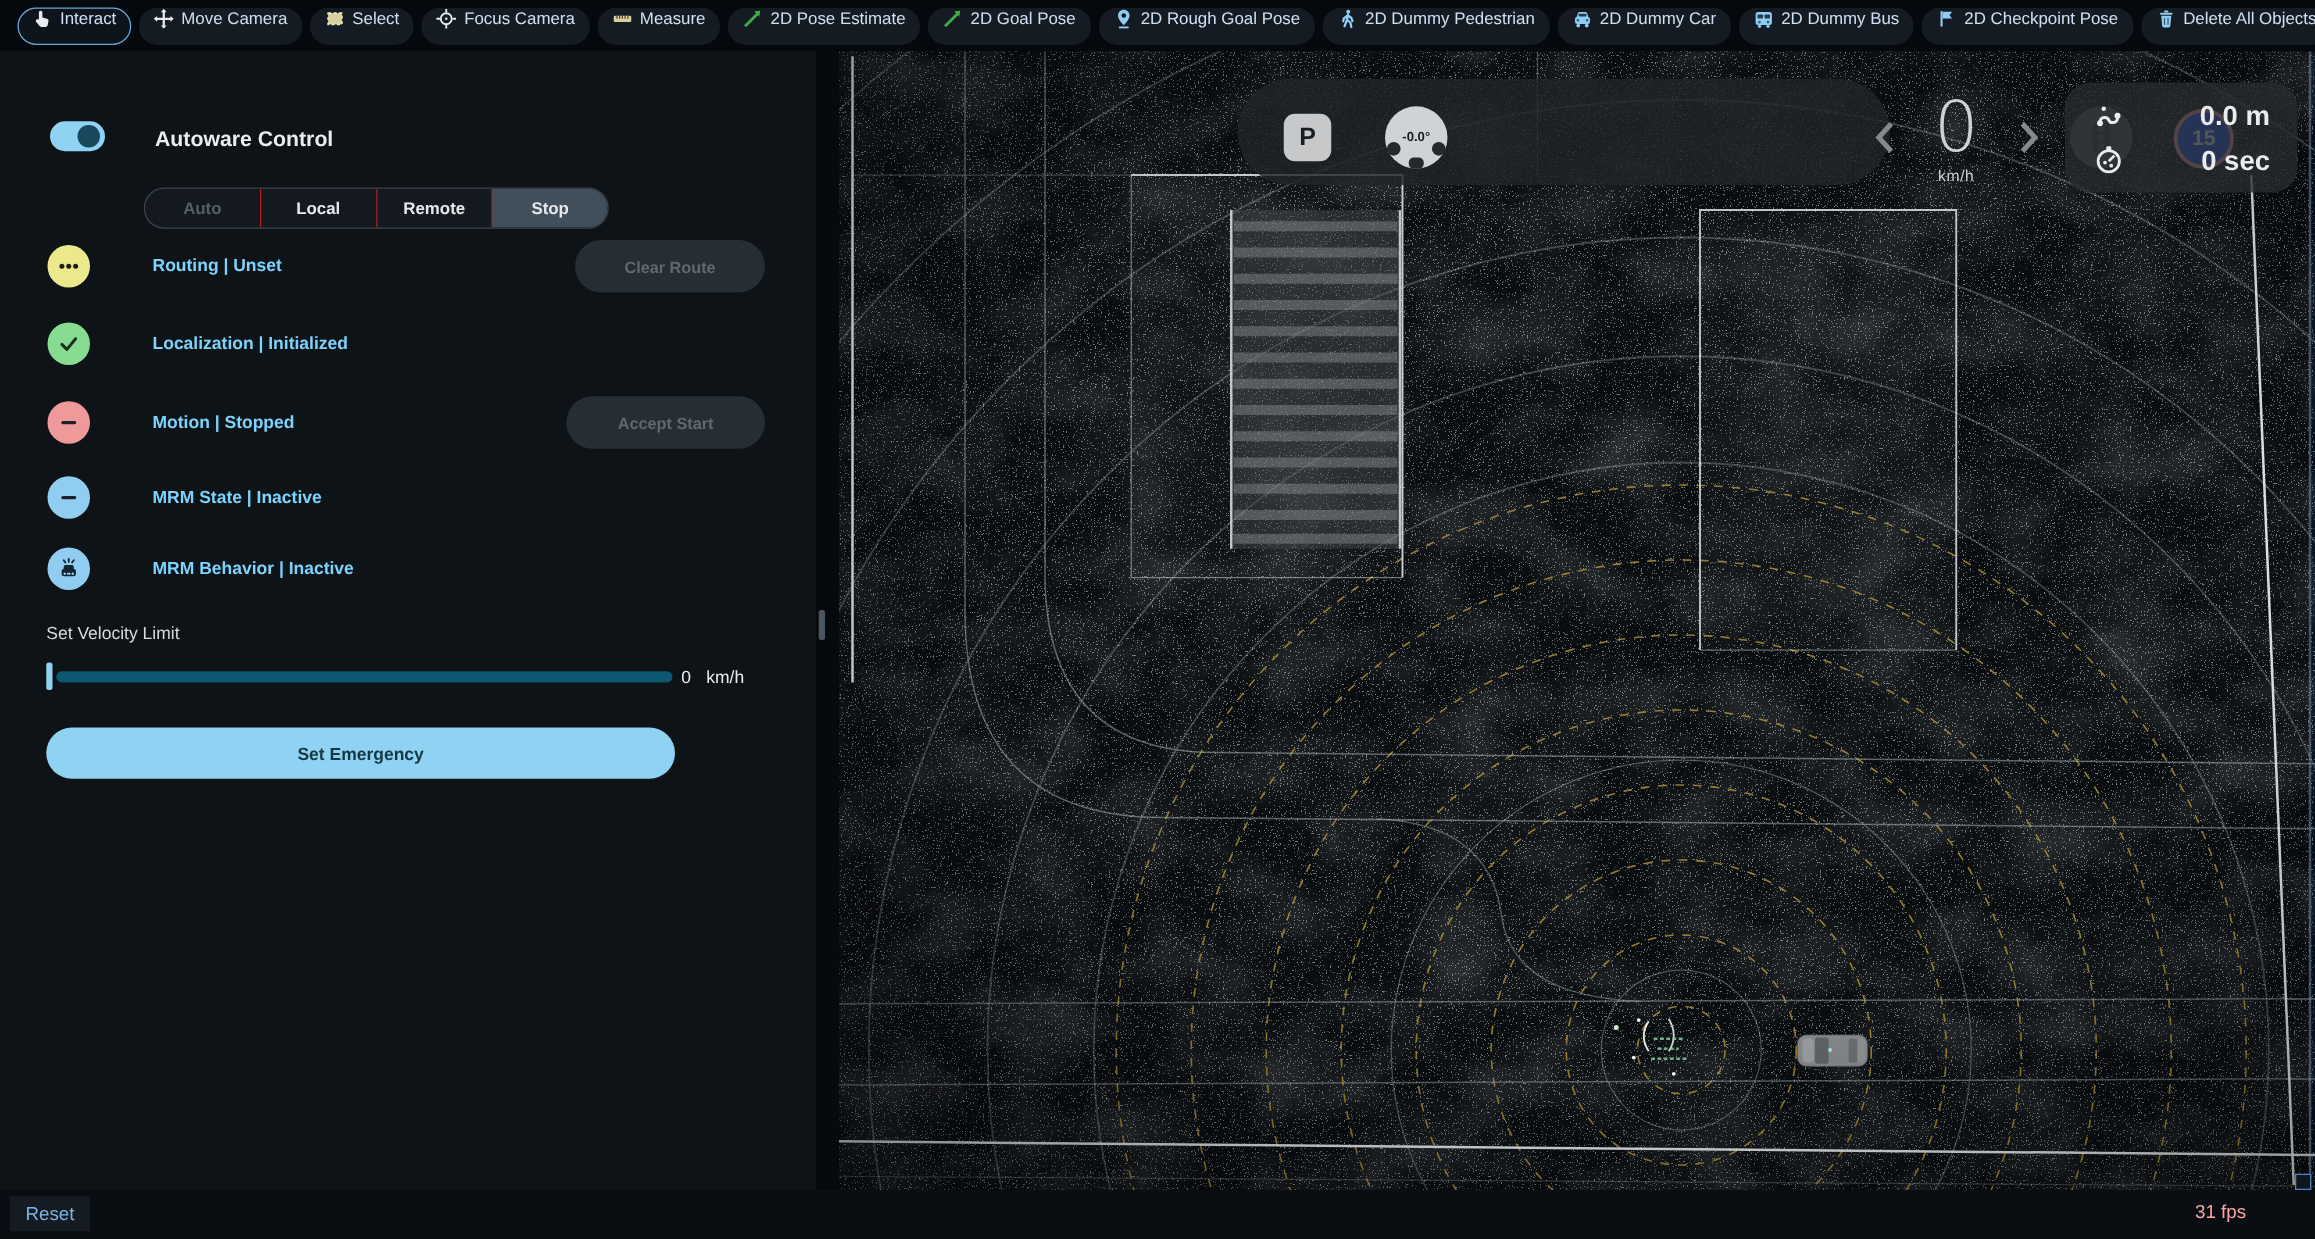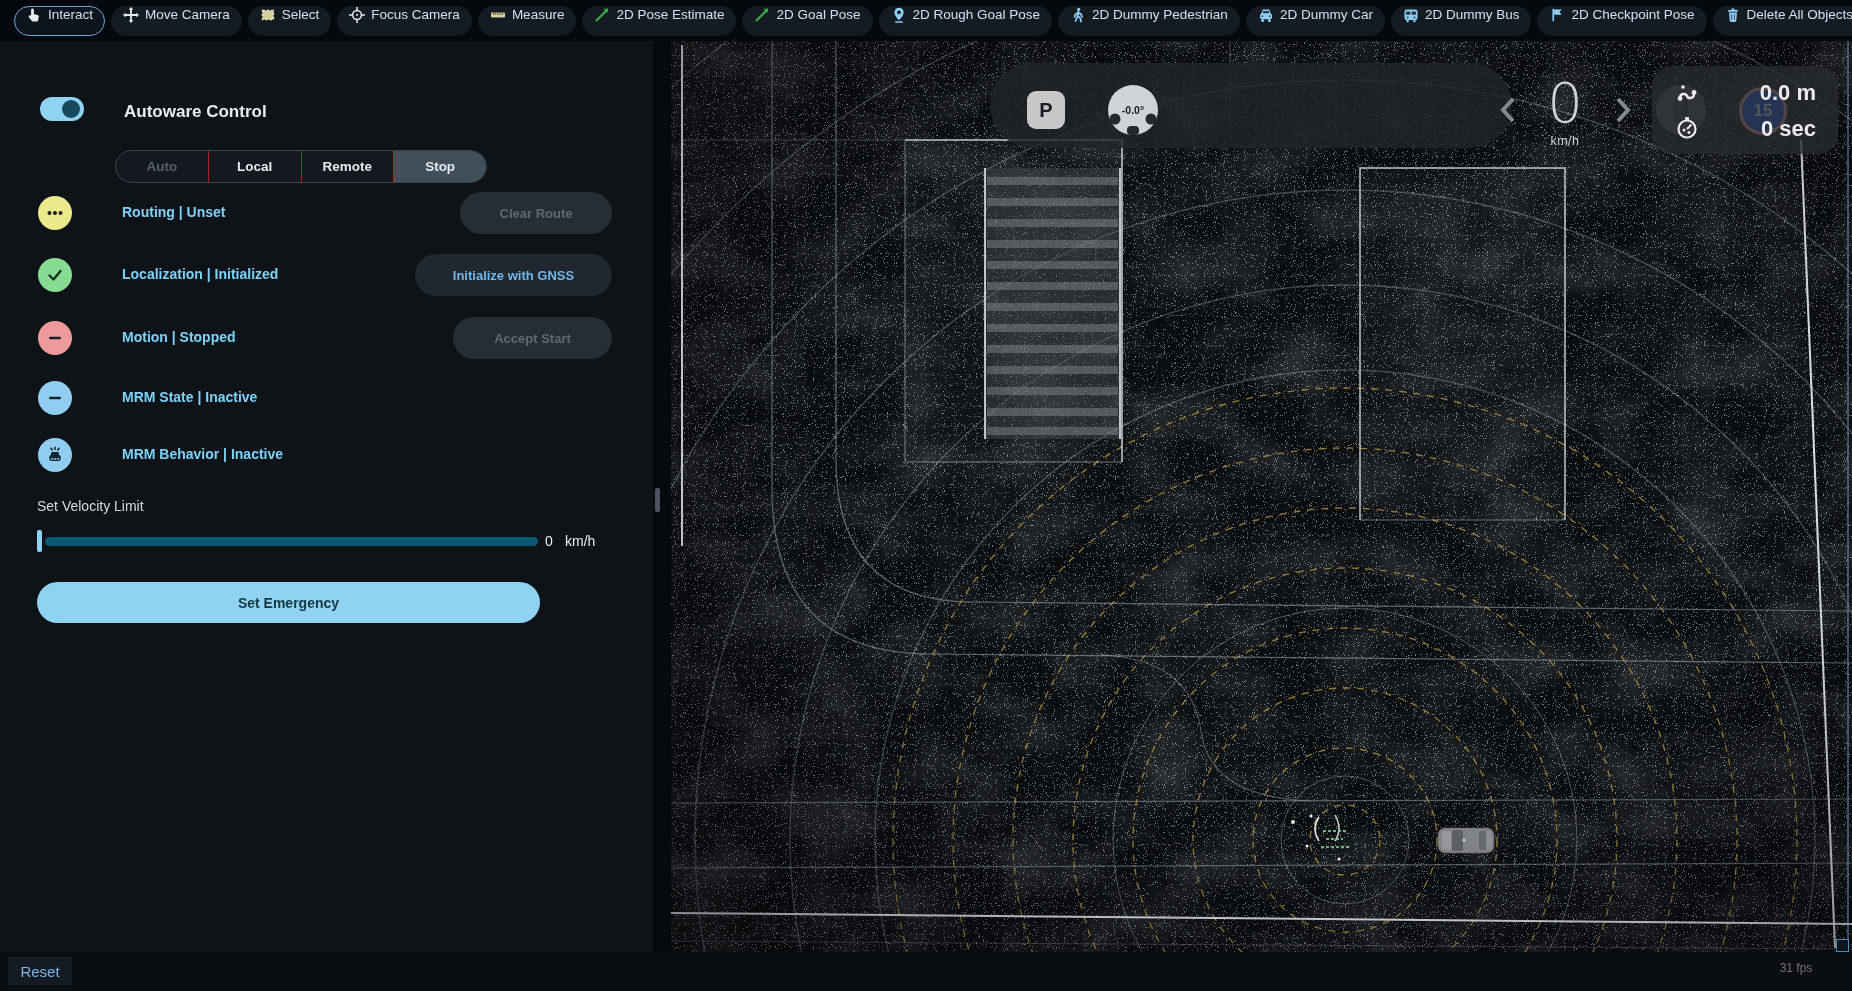--- a/index.html
+++ b/index.html
@@ -91,21 +91,21 @@
   #route-info { position:absolute; left:981px; top:25px; width:186px; height:88px; border-radius:20px; background:rgba(40,44,46,.78); }
   .ri-icon { position:absolute; left:22px; width:26px; height:26px; }
   #ri-dist-icon { top:13px; } #ri-time-icon { top:49px; }
   .ri-text { position:absolute; left:56px; width:108px; text-align:right; font-size:22px; font-weight:600; color:#e9ebed; }
   #ri-dist { top:14px; } #ri-time { top:50px; }
 
   
   #statusbar { position:absolute; left:0; top:952px; width:1852px; height:39px; background:#0a0e13; }
   #reset-btn { position:absolute; left:8px; top:5px; width:64px; height:28px; background:#151b22;
                color:#7fb3e4; font-size:15px; display:flex; align-items:center; justify-content:center; }
-  #fps { position:absolute; left:1756px; top:9px; width:80px; text-align:center; font-size:12px; color:#737373; }
+  #fps { position:absolute; left:1756px; top:9px; width:80px; text-align:left; font-size:15px; color:#fca5a5; }
 </style>
 </head>
 <body>
 
 <div id="app">
 
   <div id="toolbar">
     <div class="tb-grip"></div>
     <div class="tb-buttons" style="display:flex;gap:6px;align-items:center;">
         <div class="tb-btn selected">
@@ -266,21 +266,20 @@
           <span class="slabel">Routing | Unset</span>
           <div class="sbtn">Clear Route</div>
         </div>
         <div class="status-row row-1">
           <div class="ind" style="background: rgb(134, 221, 146);">
             <svg width="20" height="20" viewBox="0 0 20 20">
               <polyline points="4.5,10.5 8.5,14.5 15.5,6" stroke="#163320" stroke-width="2.4" fill="none" stroke-linecap="round" stroke-linejoin="round"></polyline>
             </svg>
           </div>
           <span class="slabel">Localization | Initialized</span>
-          <div class="sbtn enabled">Initialize with GNSS</div>
         </div>
         <div class="status-row row-2">
           <div class="ind" style="background: rgb(238, 154, 154);">
             <svg width="20" height="20" viewBox="0 0 20 20">
               <rect x="4" y="8.7" width="12" height="2.6" rx="1.3" fill="#1c2228"></rect>
             </svg>
           </div>
           <span class="slabel">Motion | Stopped</span>
           <div class="sbtn">Accept Start</div>
         </div>

